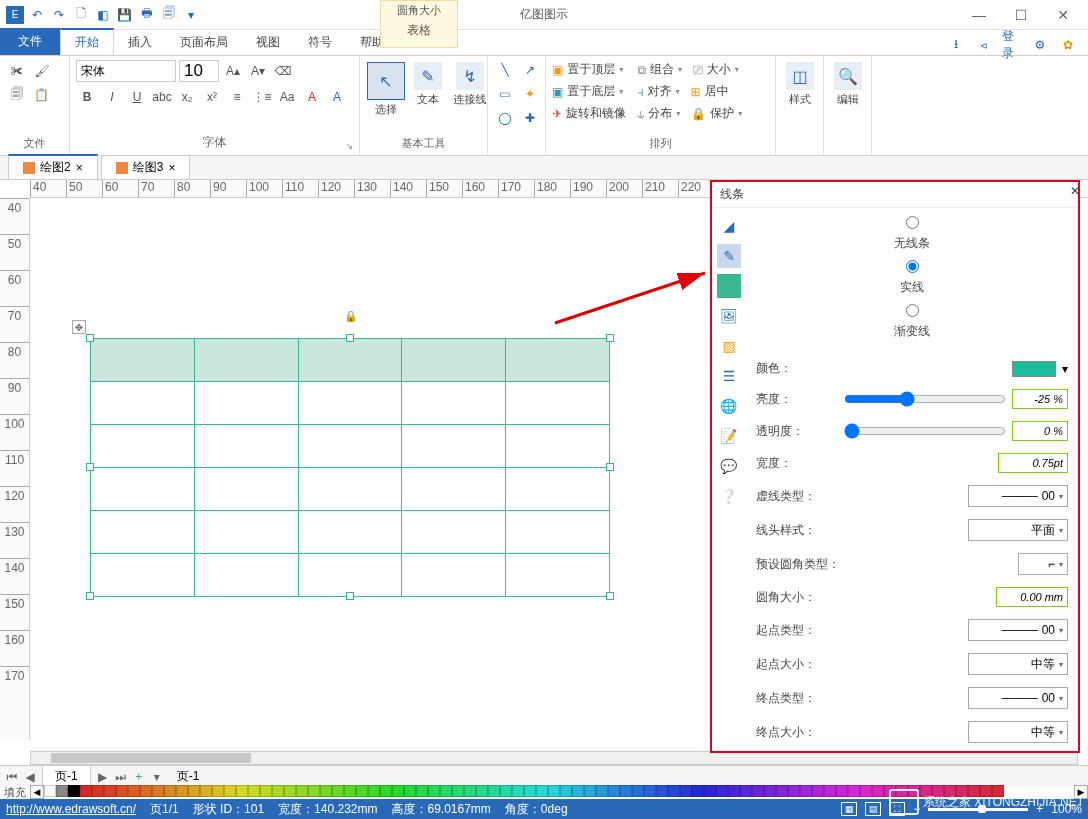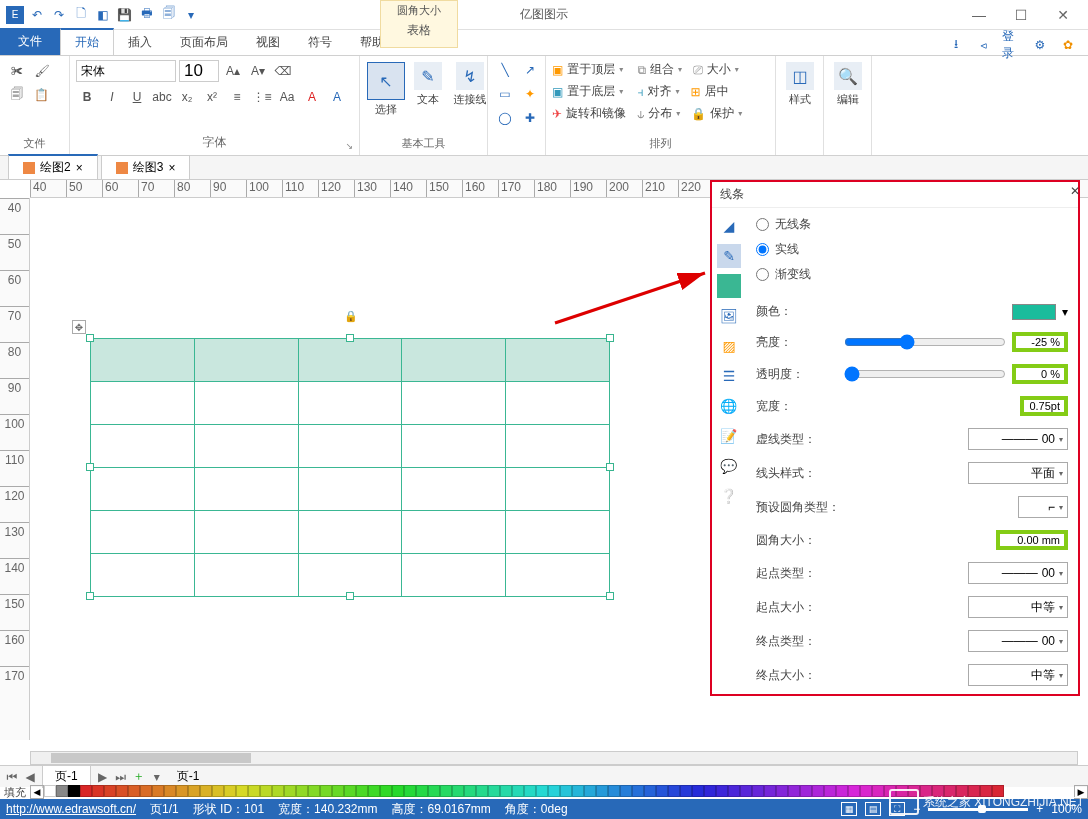--- a/index.html
+++ b/index.html
@@ -82,26 +82,26 @@
 
 
 .side-panel { position: absolute; right: 8px; top: 0; width: 370px; background: #fff; border: 2px solid #d02; z-index: 10; }
 .side-panel .sp-title { padding: 4px 8px; font-size: 12px; color: #444; border-bottom: 1px solid #eee; display: flex; justify-content: space-between; }
 .side-panel .sp-body { display: flex; }
 .sp-icons { width: 34px; display: flex; flex-direction: column; align-items: center; gap: 6px; padding: 6px 0; }
 .sp-ico { width: 24px; height: 24px; display: flex; align-items: center; justify-content: center; font-size: 14px; cursor: pointer; color: #2869b8; }
 .sp-ico.active { background: #c9d8ec; }
 .sp-ico.teal { background: #3ab793; }
 .sp-props { flex: 1; padding: 8px 10px; display: flex; flex-direction: column; gap: 12px; }
-.radio-group label { display: flex; align-items: center; gap: 6px; font-size: 12px; color: #444; margin-bottom: 8px; cursor: pointer; }
+.radio-group label { display: flex; align-items: center; gap: 6px; font-size: 12px; color: #444; margin-bottom: 8px; cursor: pointer; flex-direction: column; }
 .prop-row { display: flex; align-items: center; gap: 8px; }
 .prop-row .pl { width: 80px; font-size: 12px; color: #444; }
 .prop-row .pv { flex: 1; display: flex; align-items: center; gap: 6px; }
 .prop-row input[type=range] { flex: 1; }
-.num-input { width: 56px; height: 20px; border: 4px solid #84cc16; text-align: right; padding: 0 4px; font-size: 11px; }
+.num-input { width: 56px; height: 20px; border: 1px solid #84cc16; text-align: right; padding: 0 4px; font-size: 11px; font-style: italic; }
 .combo { height: 22px; border: 1px solid #aaa; padding: 0 4px; font-size: 11px; display: flex; align-items: center; justify-content: flex-end; gap: 4px; min-width: 100px; }
 .combo .cdd { font-size: 8px; color: #666; }
 .color-swatch { width: 44px; height: 16px; background: #1abc9c; border: 1px solid #888; }
 
 
 .hscroll { position: absolute; bottom: 54px; left: 30px; right: 10px; height: 14px; background: #f0f0f0; border: 1px solid #ccc; }
 .hscroll .thumb { position: absolute; left: 20px; width: 200px; top: 1px; bottom: 1px; background: #c8c8c8; }
 .page-tabs { position: absolute; bottom: 32px; left: 0; right: 0; height: 22px; display: flex; align-items: center; background: #f5f5f5; border-top: 1px solid #ccc; font-size: 11px; }
 .page-tabs .pt-nav { display: flex; gap: 2px; padding: 0 4px; }
 .page-tabs .pt-btn { width: 16px; height: 16px; display: flex; align-items: center; justify-content: center; cursor: pointer; color: #666; }
@@ -461,21 +461,21 @@
         <div class="prop-row">
             <span class="pl">透明度：</span>
             <div class="pv">
               <input type="range" min="0" max="100" value="0" style="">
               <input class="num-input" value="0 %" style="">
             </div>
           </div>
         <div class="prop-row">
             <span class="pl">宽度：</span>
             <div class="pv" style="justify-content:flex-end;">
-              <input class="num-input" style="width: 48px;" value="0.75pt">
+              <input class="num-input" style="width: 70px;" value="0.75pt">
             </div>
           </div>
         <div class="prop-row">
             <span class="pl">虚线类型：</span>
             <div class="pv" style="justify-content:flex-end;">
               <div class="combo">
                 <span>———</span>
                 <span>00</span>
                 <span class="cdd">▾</span>
               </div>

